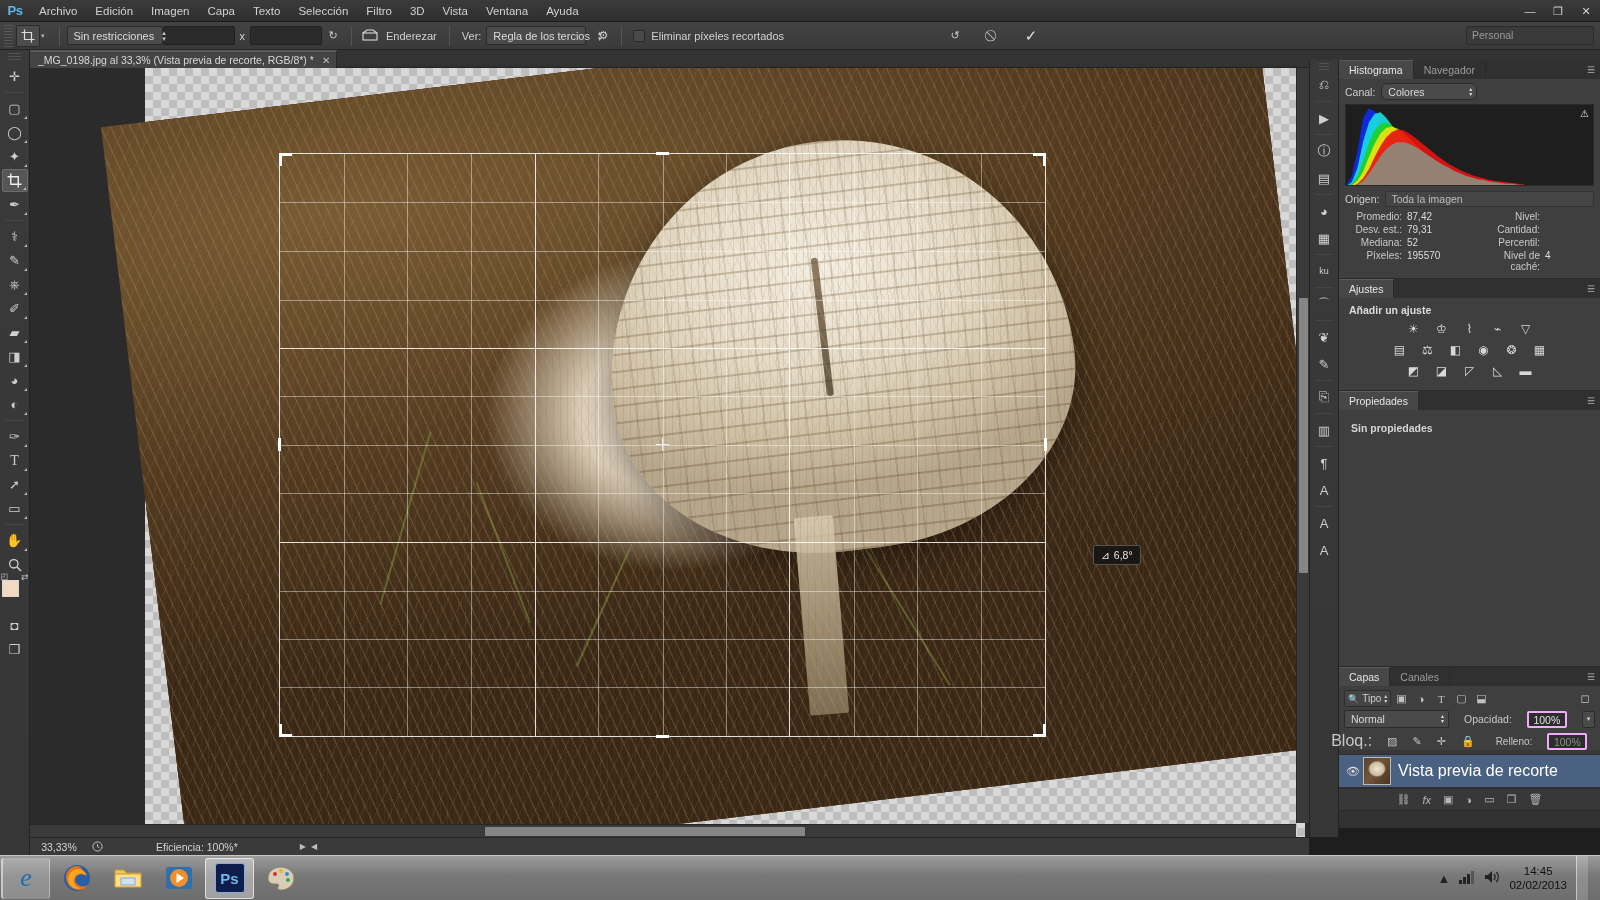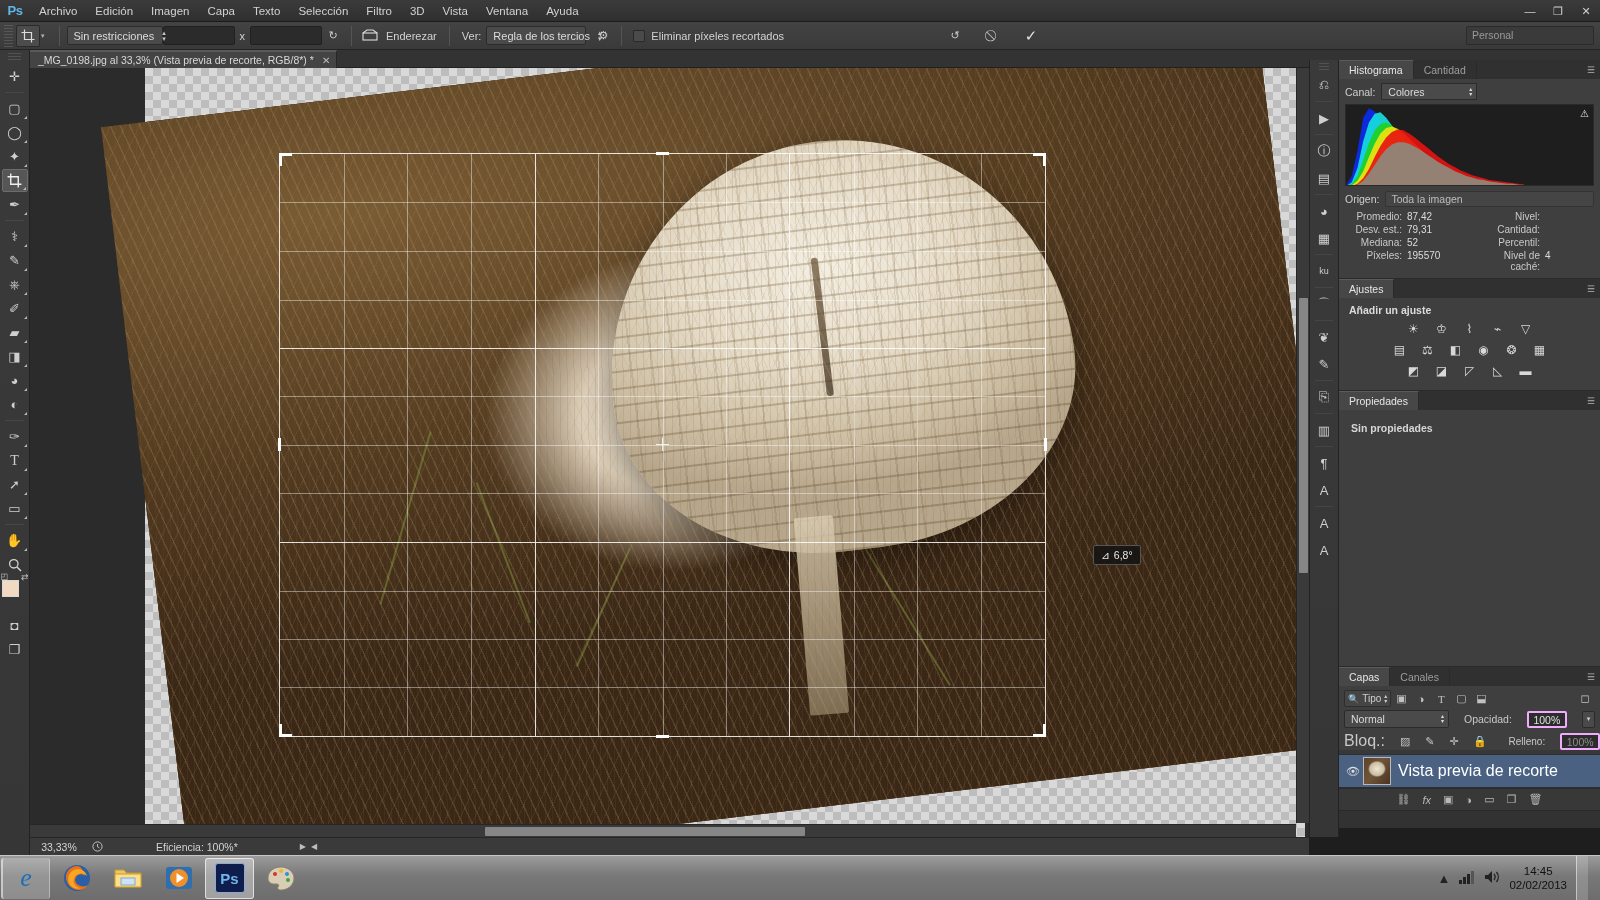--- a/index.html
+++ b/index.html
@@ -230,21 +230,21 @@
     display:flex; align-items:center; padding:0 10px; font-size:10.5px; color:#9d9d9d;
     border-right:1px solid #2a2a2a;
   }
   .ptab.active { background:#474747; color:#e6e6e6; border-top:1px solid #5b5b5b; }
   .pmenu { margin-left:auto; display:flex; align-items:center; padding:0 5px; color:#b5b5b5; font-size:9px; }
   .panel-body { padding:4px 6px 6px; background:#3f3f3f; }
 
   .hist-row { display:flex; align-items:center; gap:6px; margin-bottom:4px; }
   .hist-label { font-size:10.5px; color:#cfcfcf; }
   .mini-select {
-    height:17px; background:#4a4a4a; border:1px solid #2b2b2b; border-radius:0;
+    height:17px; background:#4a4a4a; border:1px solid #2b2b2b; border-radius:6px;
     color:#dcdcdc; font-size:10.5px; display:flex; align-items:center; padding:0 4px 0 6px;
     min-width:96px;
   }
   .mini-select .arrows { margin-left:auto; font-size:6px; line-height:5px; display:flex; flex-direction:column; padding-left:6px;}
   .histo {
     position:relative; height:82px; background:#1e1e1e; border:1px solid #2a2a2a; overflow:hidden;
   }
   .histo .warn { position:absolute; right:4px; top:3px; color:#ddd; font-size:10px; }
   .origin-row { display:flex; align-items:center; gap:6px; margin:5px 0 4px; }
   .origin-val { flex:1; height:16px; background:#454545; border:1px solid #333; border-radius:2px;
@@ -258,21 +258,21 @@
   .adj-row { display:flex; gap:11px; justify-content:center; margin-bottom:6px; }
   .adj-ico { width:17px; height:15px; display:flex; align-items:center; justify-content:center;
              color:#d8d8d8; font-size:12px; }
   .prop-empty { font-size:10.5px; color:#d6d6d6; font-weight:bold; padding:8px 6px; }
 
   .lay-filter { display:flex; align-items:center; gap:0; height:21px; padding:2px 0 4px; }
   .lay-kind { display:flex; align-items:center; gap:3px; height:17px; background:#454545;
               border:1px solid #2d2d2d; border-radius:2px; padding:0 3px; font-size:10px; color:#cfcfcf; }
   .lay-ico { width:20px; height:17px; display:flex; align-items:center; justify-content:center;
              color:#c2c2c2; font-size:11px; }
-  .blend-row, .lock-row { display:flex; align-items:center; gap:15px; margin-bottom:4px; }
+  .blend-row, .lock-row { display:flex; align-items:center; gap:15px; margin-bottom:4px;justify-content:center; }
   .blend-select {
     height:18px; width:112px; background:#4a4a4a; border:1px solid #2b2b2b; border-radius:2px;
     color:#dcdcdc; font-size:10.5px; display:flex; align-items:center; padding:0 4px 0 6px;
   }
   .blend-select .arrows{ margin-left:auto; font-size:6px; line-height:5px; display:flex; flex-direction:column;}
   .num-box { height:17px; min-width:40px; background:#2c2c2c; border:2px solid #f0abfc; border-radius:2px;
              color:#e0e0e0; font-size:10.5px; text-align:center; line-height:15px; padding:0 3px; }
   .num-box.dim { color:#8e8e8e; }
   .stepper { width:14px; height:17px; background:#4a4a4a; border:1px solid #2b2b2b; border-radius:2px;
              display:flex; align-items:center; justify-content:center; font-size:7px; color:#ccc; }
@@ -555,21 +555,21 @@
     <div class="rail-div"></div>
     <div class="rail-ico">A</div>
     <div class="rail-ico">A</div>
   </div>
 
   <div class="dock">
 
     <div class="panel">
       <div class="panel-tabs">
         <div class="ptab active">Histograma</div>
-        <div class="ptab">Cantidad</div>
+        <div class="ptab">Navegador</div>
         <div class="pmenu">☰</div>
       </div>
       <div class="panel-body">
         <div class="hist-row">
           <span class="hist-label">Canal:</span>
           <div class="mini-select">
             <span>Colores</span>
             <span class="arrows">
                 <span>▴</span>
                 <span>▾</span>

